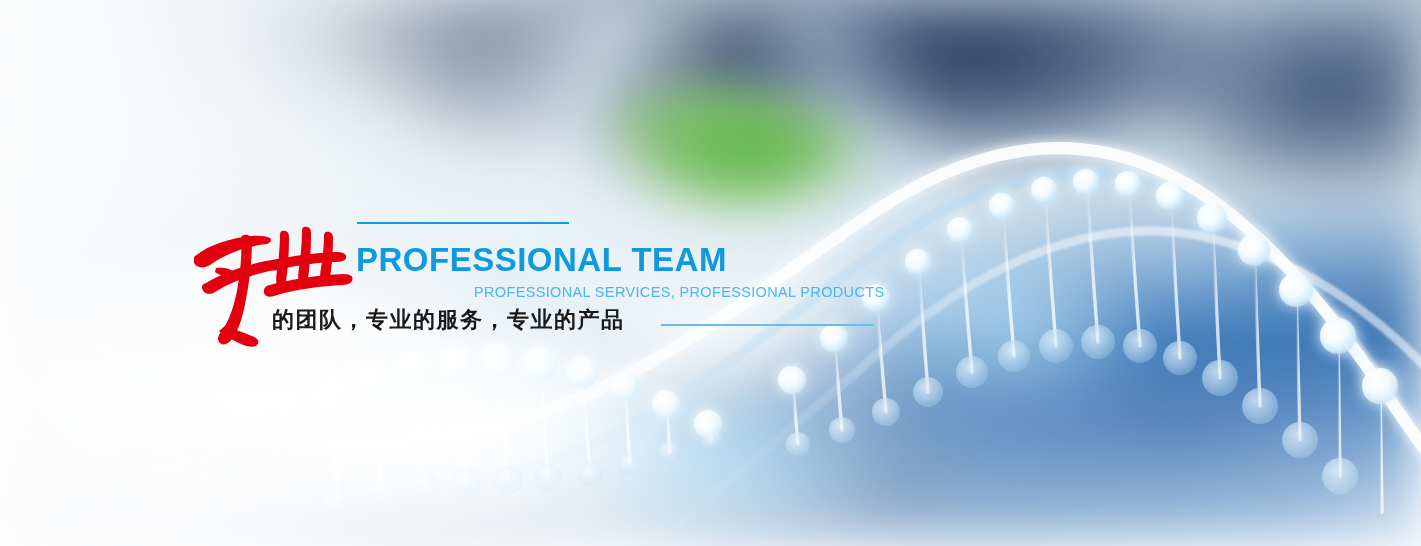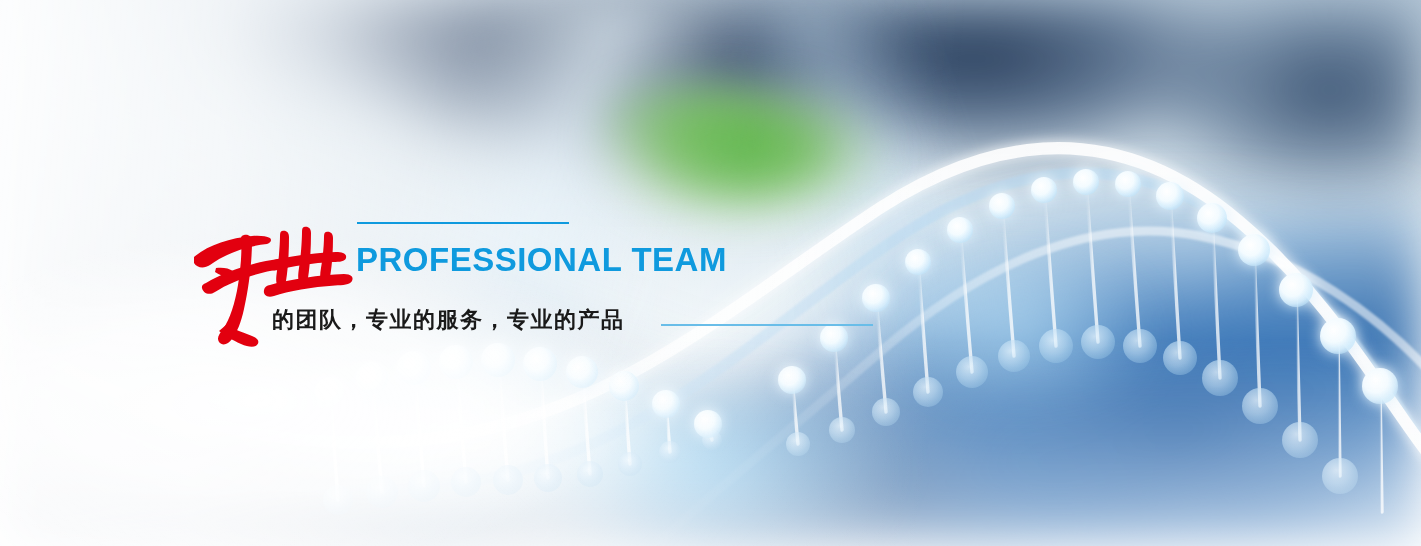--- a/index.html
+++ b/index.html
@@ -352,18 +352,19 @@
 
         <path d="M84 80 C104 74, 134 70, 158 69 C165 69, 168 72, 166 76 C164 80, 157 80, 149 80.5
                  C126 82, 102 86, 88 91 C81 93, 77 90, 78 85 C78.5 82, 81 80.5, 84 80 Z"></path>
       </g>
     </svg>
 
     <div class="rule-top"></div>
 
     <div class="title-en">PROFESSIONAL TEAM</div>
 
+    <div class="subtitle-en">PROFESSIONAL SERVICES, PROFESSIONAL PRODUCTS</div>
 
     <div class="tagline-cn">的团队，专业的服务，专业的产品</div>
 
     <div class="rule-bottom"></div>
   </div>
 </div>
 
 </body></html>

